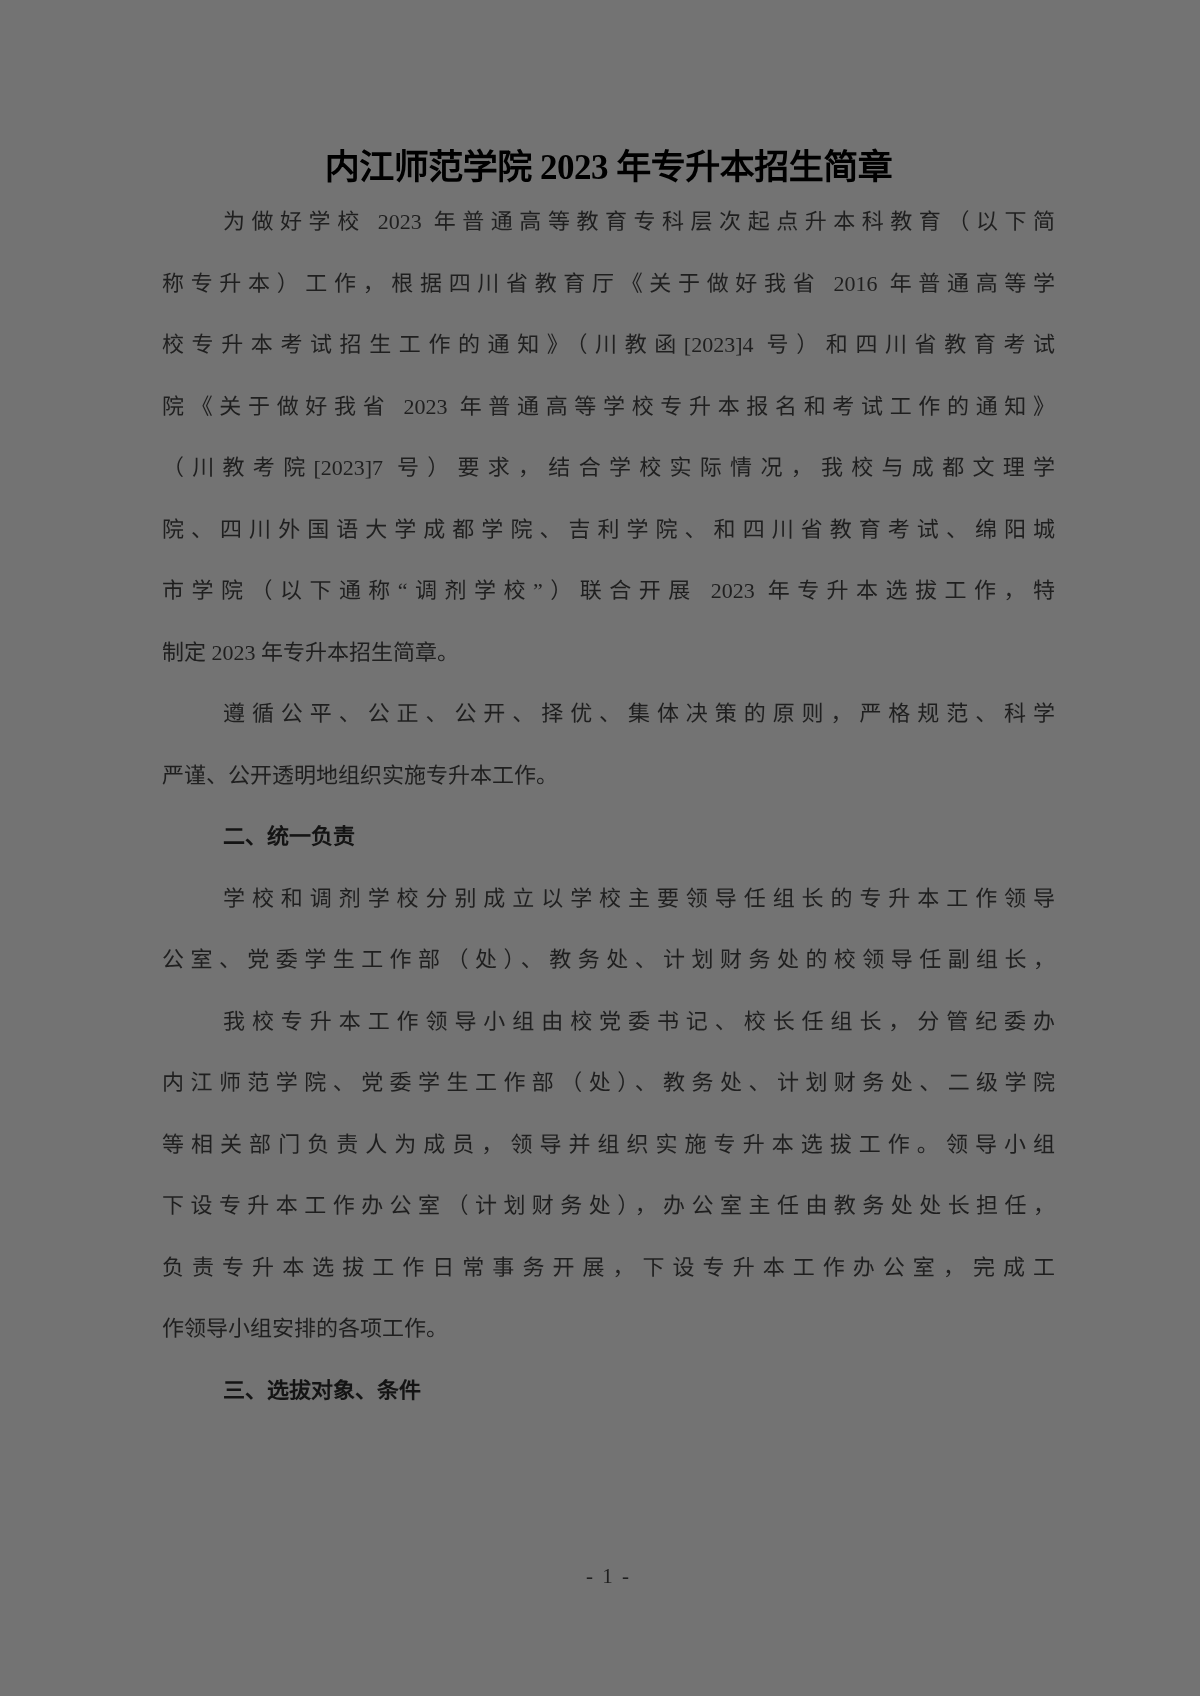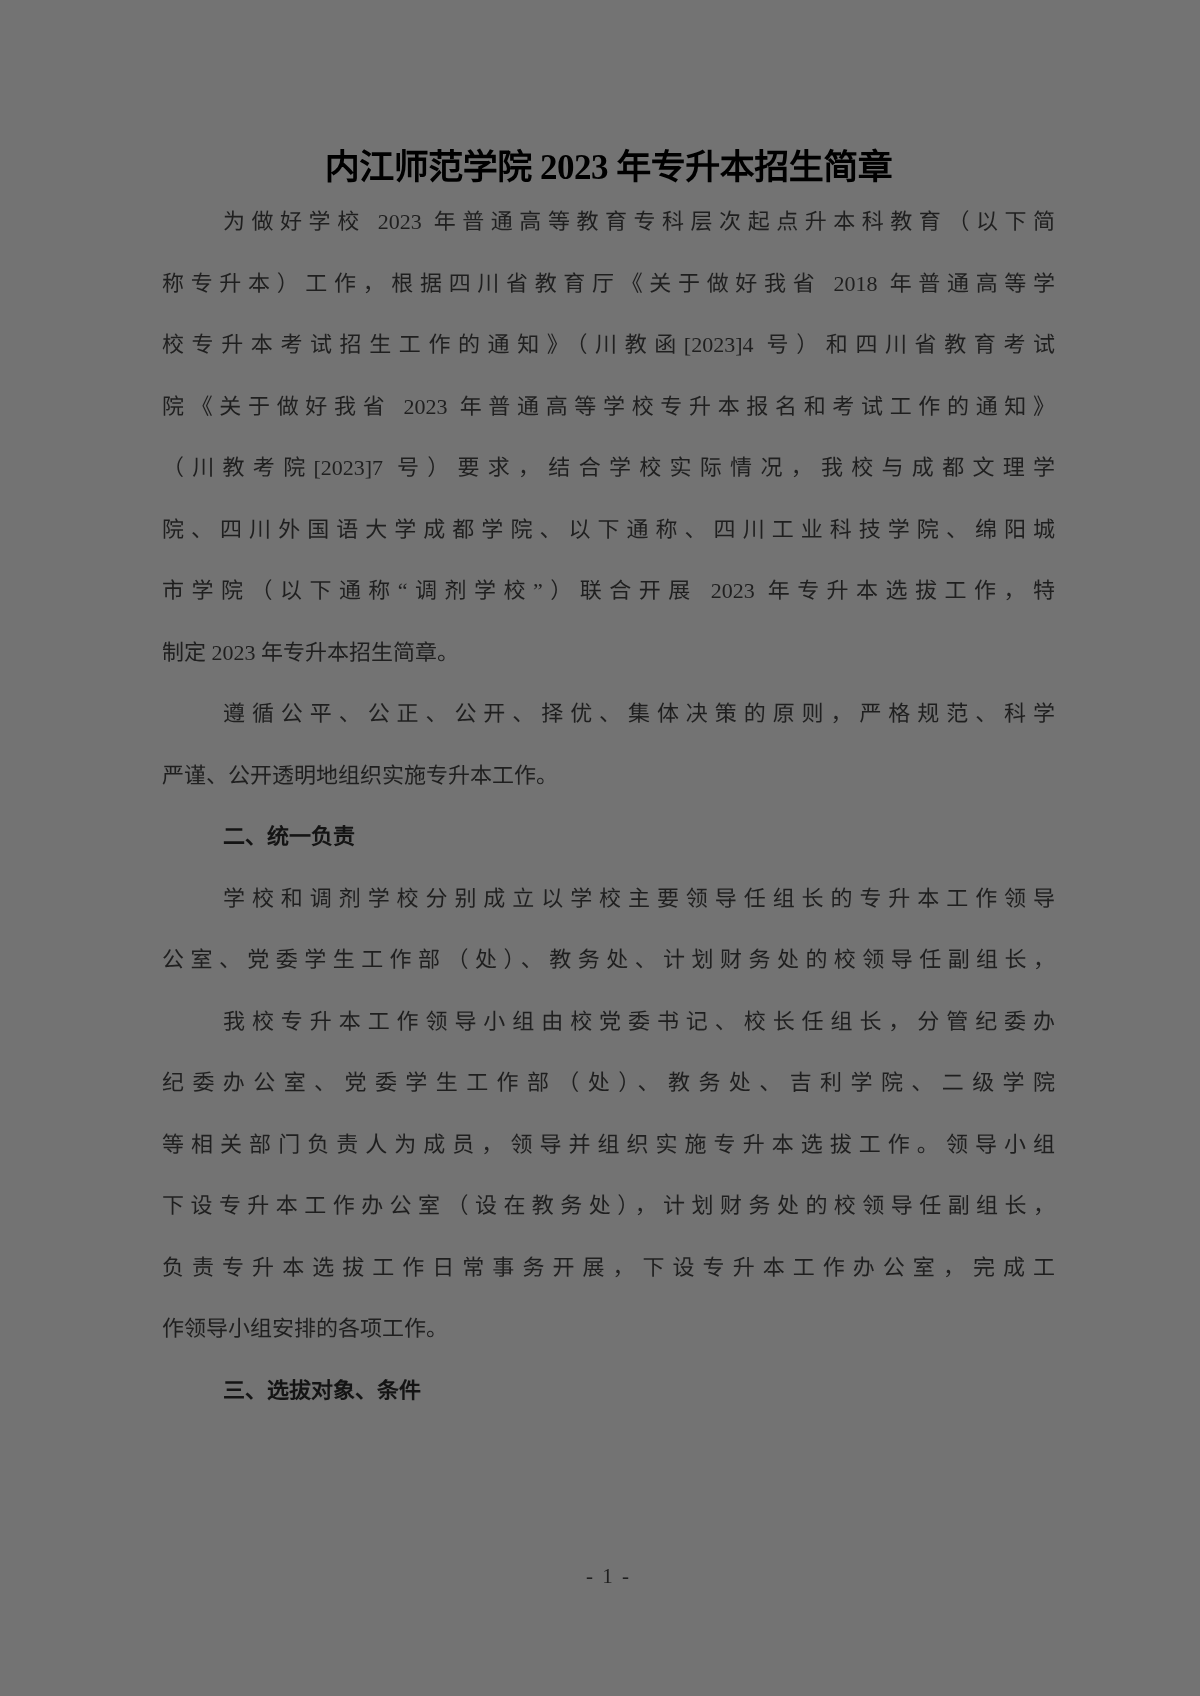--- a/index.html
+++ b/index.html
@@ -68,35 +68,35 @@
   }
 </style>
 </head>
 <body>
 
 <div class="page">
   <div class="content">
     <div class="doc-title">内江师范学院 2023 年专升本招生简章</div>
     <div>
         <div class="line indent fill">为做好学校 2023 年普通高等教育专科层次起点升本科教育（以下简</div>
-        <div class="line fill">称专升本）工作，根据四川省教育厅《关于做好我省 2018 年普通高等学</div>
+        <div class="line fill">称专升本）工作，根据四川省教育厅《关于做好我省 2016 年普通高等学</div>
         <div class="line fill">校专升本考试招生工作的通知》（川教函[2023]4 号）和四川省教育考试</div>
         <div class="line fill">院《关于做好我省 2023 年普通高等学校专升本报名和考试工作的通知》</div>
         <div class="line fill">（川教考院[2023]7 号）要求，结合学校实际情况，我校与成都文理学</div>
-        <div class="line fill">院、四川外国语大学成都学院、以下通称、四川工业科技学院、绵阳城</div>
+        <div class="line fill">院、四川外国语大学成都学院、吉利学院、和四川省教育考试、绵阳城</div>
         <div class="line fill">市学院（以下通称“调剂学校”）联合开展 2023 年专升本选拔工作，特</div>
         <div class="line">制定 2023 年专升本招生简章。</div>
         <div class="line indent fill">遵循公平、公正、公开、择优、集体决策的原则，严格规范、科学</div>
         <div class="line">严谨、公开透明地组织实施专升本工作。</div>
         <div class="line heading">二、统一负责</div>
         <div class="line indent fill">学校和调剂学校分别成立以学校主要领导任组长的专升本工作领导</div>
         <div class="line fill">公室、党委学生工作部（处）、教务处、计划财务处的校领导任副组长，</div>
         <div class="line indent fill">我校专升本工作领导小组由校党委书记、校长任组长，分管纪委办</div>
-        <div class="line fill">纪委办公室、党委学生工作部（处）、教务处、吉利学院、二级学院</div>
+        <div class="line fill">内江师范学院、党委学生工作部（处）、教务处、计划财务处、二级学院</div>
         <div class="line fill">等相关部门负责人为成员，领导并组织实施专升本选拔工作。领导小组</div>
-        <div class="line fill">下设专升本工作办公室（设在教务处），计划财务处的校领导任副组长，</div>
+        <div class="line fill">下设专升本工作办公室（计划财务处），办公室主任由教务处处长担任，</div>
         <div class="line fill">负责专升本选拔工作日常事务开展，下设专升本工作办公室，完成工</div>
         <div class="line">作领导小组安排的各项工作。</div>
         <div class="line heading">三、选拔对象、条件</div>
       </div>
   </div>
   <div class="page-number">- 1 -</div>
 </div>
 
 </body></html>

